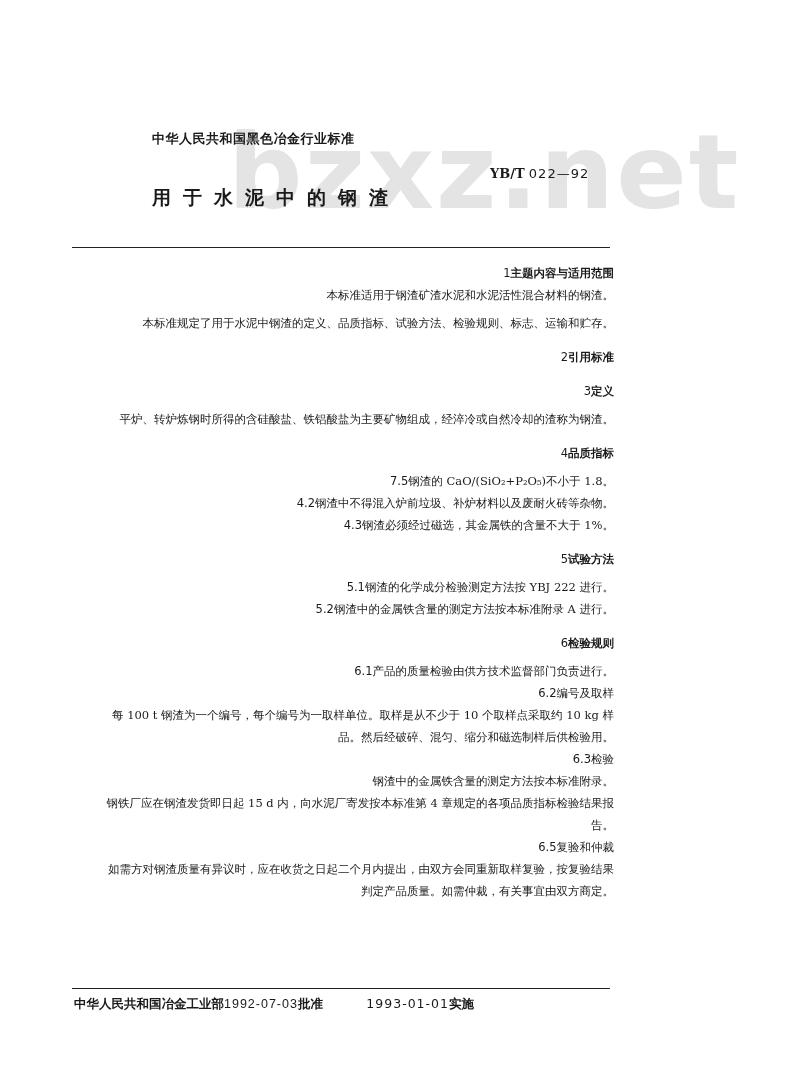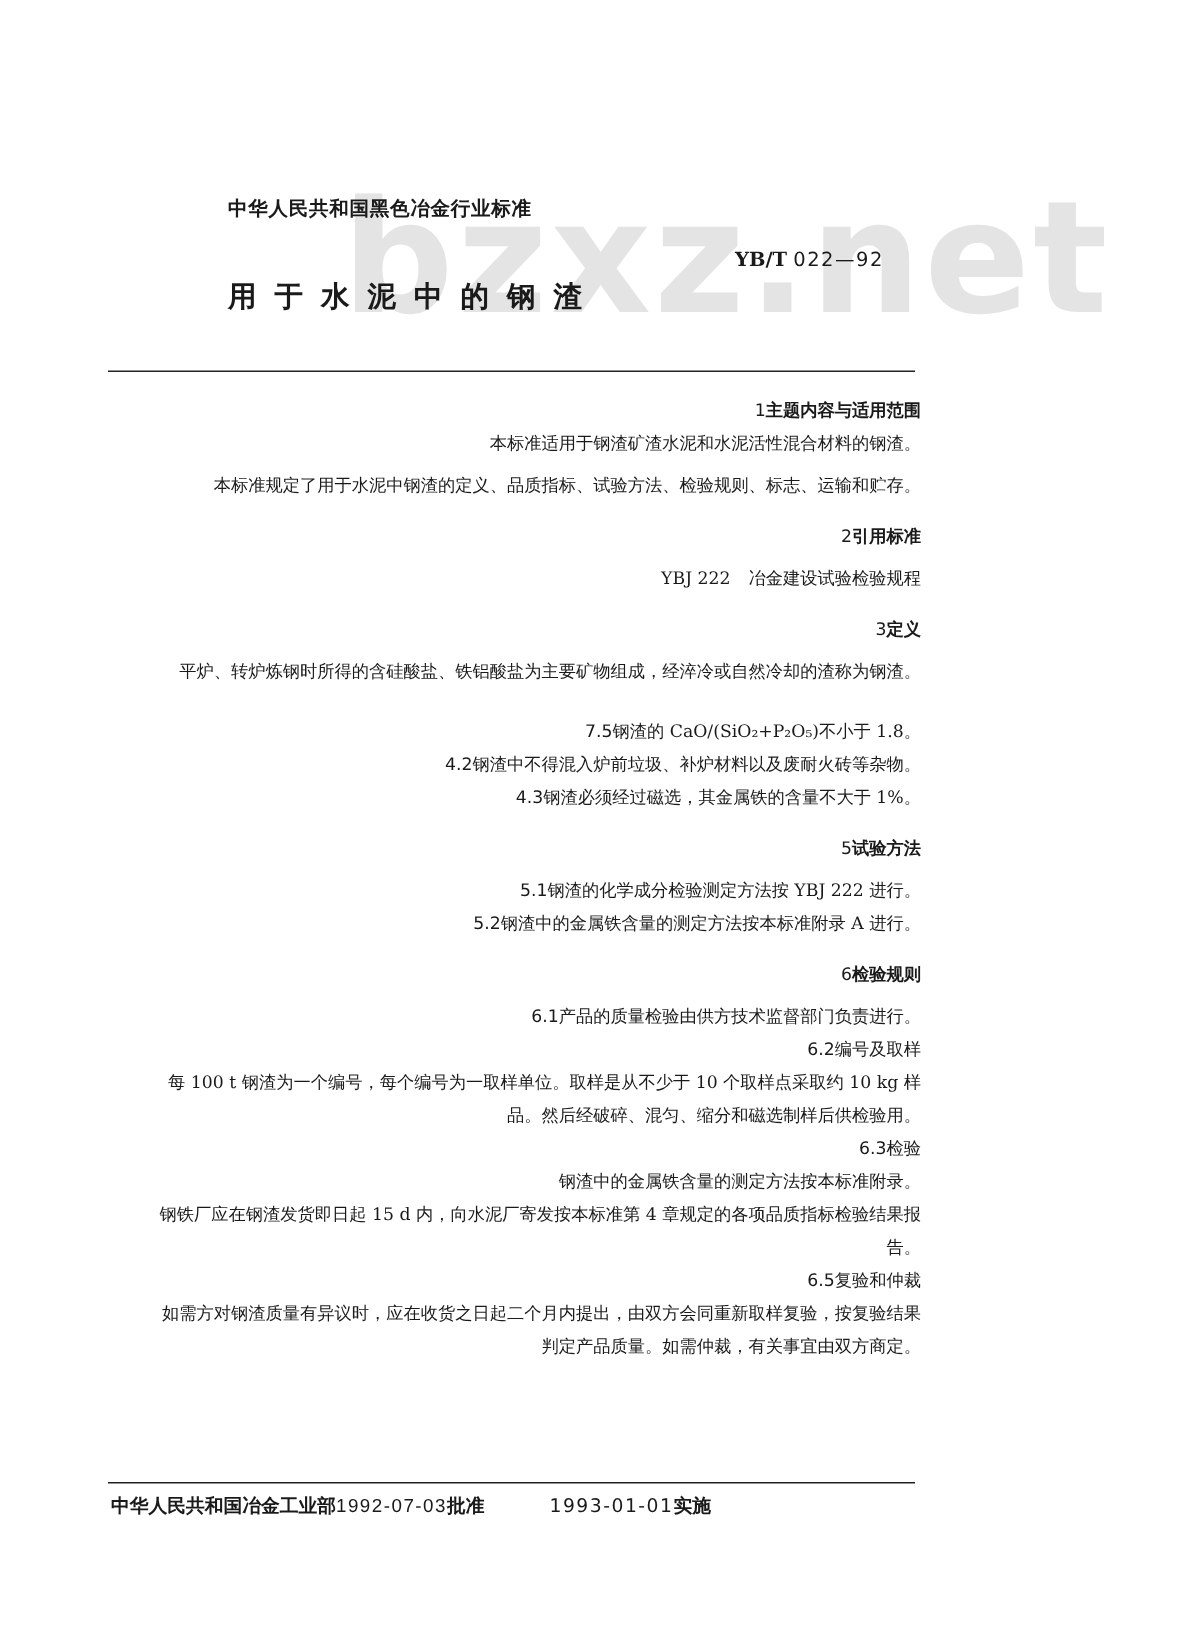--- a/index.html
+++ b/index.html
@@ -52,31 +52,31 @@
     <p class="sec">
       <span class="num">1</span><span>主题内容与适用范围</span>
     </p>
     <p class="p">本标准适用于钢渣矿渣水泥和水泥活性混合材料的钢渣。</p>
     <p class="p p-first">本标准规定了用于水泥中钢渣的定义、品质指标、试验方法、检验规则、标志、运输和贮存。</p>
     <div class="gap"></div>
 
     <p class="sec">
       <span class="num">2</span><span>引用标准</span>
     </p>
-    <p class="ref">
-      <span class="code">YBJ 222</span><span>冶金建设试验检验规程</span>
-    </p>
     <div class="gap"></div>
 
     <p class="sec">
       <span class="num">3</span><span>定义</span>
     </p>
     <p class="p p-first">平炉、转炉炼钢时所得的含硅酸盐、铁铝酸盐为主要矿物组成，经淬冷或自然冷却的渣称为钢渣。</p>
     <div class="gap"></div>
 
+    <p class="sec">
+      <span class="num">4</span><span>品质指标</span>
+    </p>
     <div class="gap-s"></div>
     <p class="item"><span class="num">7.5</span><span>钢渣的 CaO/(SiO₂+P₂O₅)不小于 1.8。</span></p>
     <p class="item"><span class="num">4.2</span><span>钢渣中不得混入炉前垃圾、补炉材料以及废耐火砖等杂物。</span></p>
     <p class="item"><span class="num">4.3</span><span>钢渣必须经过磁选，其金属铁的含量不大于 1%。</span></p>
     <div class="gap"></div>
 
     <p class="sec">
       <span class="num">5</span><span>试验方法</span>
     </p>
     <div class="gap-s"></div>

